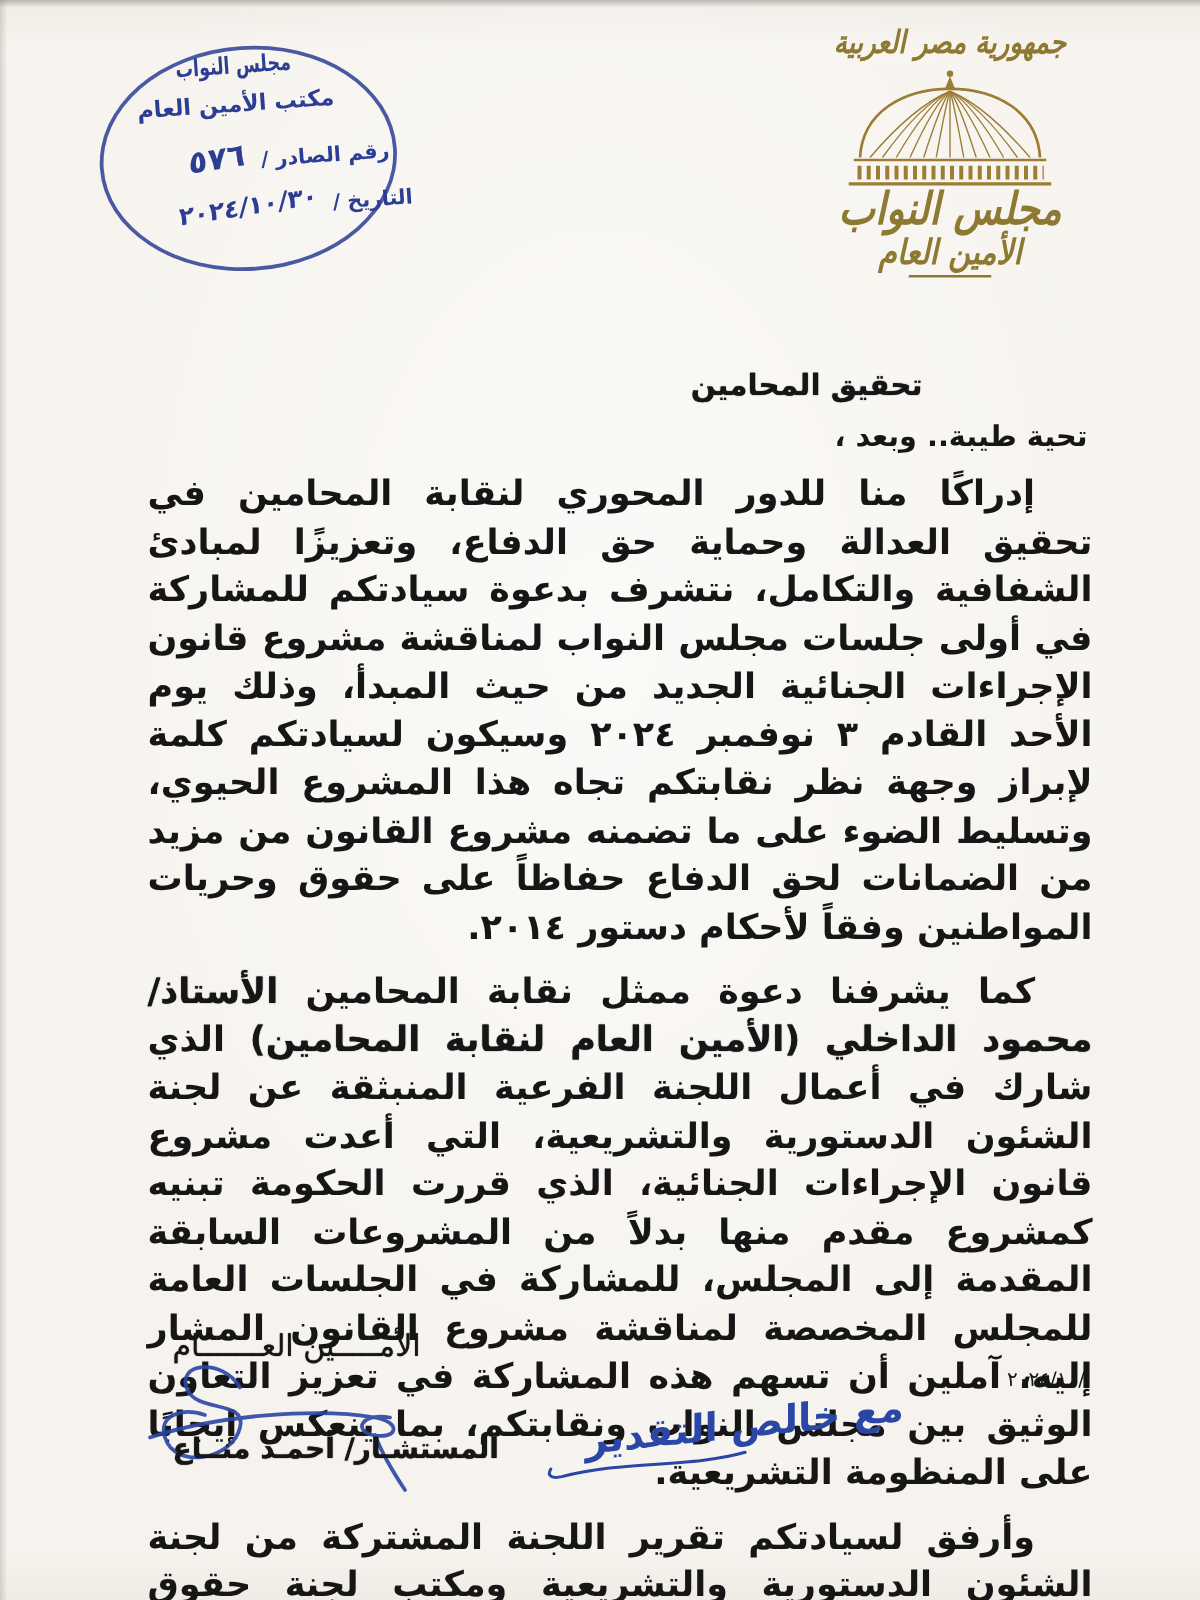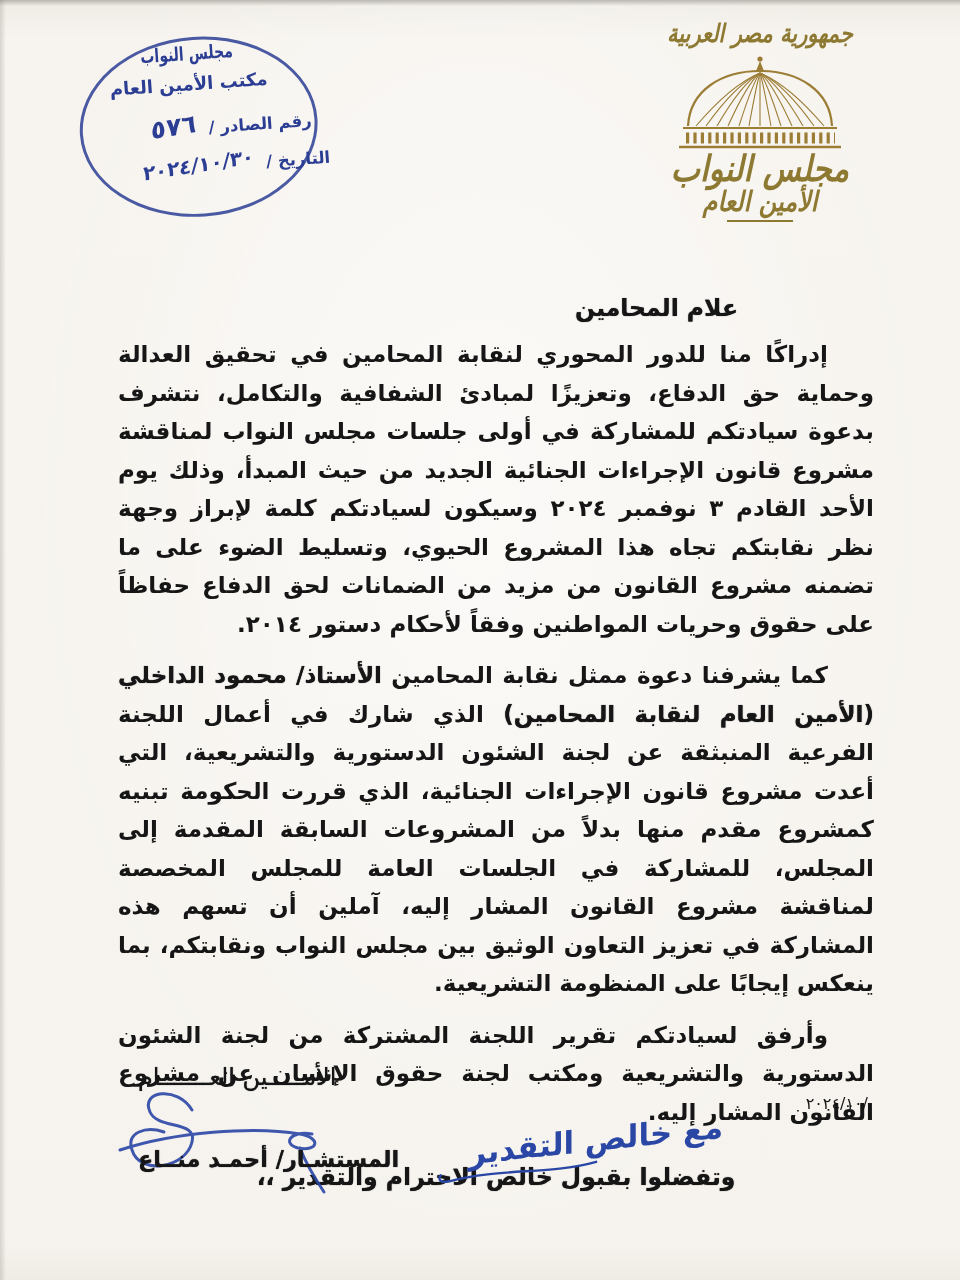--- a/index.html
+++ b/index.html
@@ -38,21 +38,21 @@
   .emblem-council{font-size:31px;font-weight:bold;margin-top:-6px;transform:scaleY(1.15);letter-spacing:-1px;}
   .emblem-office{font-size:24px;font-weight:bold;margin-top:2px;transform:scaleY(1.15);}
   .emblem-rule{width:66px;height:2px;margin:4px auto 0;}
 
   
   .content{position:absolute;left:118px;top:280px;width:756px;direction:rtl;}
   .xbold{text-shadow:0 0 .9px currentColor;}
   .addr{font-size:23.5px;font-weight:bold;margin-right:6px;}
   .addr-title{font-size:23.5px;font-weight:bold;margin:14px 136px 0 0;}
   .greeting{font-size:23px;font-weight:bold;margin:15px 4px 0 0;}
-  .para{font-size:23px;line-height:38.5px;font-weight:bold;text-align:justify;
+  .para{font-size:28px;line-height:38.5px;font-weight:bold;text-align:justify;
         text-indent:46px;margin:13px 0 0 0;}
   .closing{font-size:23.5px;font-weight:bold;text-align:center;margin-top:32px;}
 
   
   .sec-title{position:absolute;left:138px;top:1063px;font-size:24px;font-weight:normal;direction:rtl;}
   .signature{position:absolute;left:104px;top:1080px;}
   .sec-name{position:absolute;left:114px;top:1146px;font-size:22.5px;font-weight:bold;direction:rtl;margin-left:24px;}
   .letter-date{position:absolute;right:92px;top:1094px;font-size:16px;font-weight:normal;}
   .hand-note{position:absolute;left:425px;top:1124px;width:300px;transform:rotate(-6deg);}
   .hand-note-text{font-size:31px;font-weight:bold;direction:rtl;transform:skewX(-6deg);}
@@ -101,21 +101,22 @@
       <line x1="17" y1="86" x2="166" y2="86" stroke-width="11" stroke-dasharray="3.2 4.2"></line>
       <line x1="10" y1="95" x2="172" y2="95" stroke-width="2.6"></line>
     </svg>
   </div>
   <div class="emblem-council">مجلس النواب</div>
   <div class="emblem-office">الأمين العام</div>
   <div class="emblem-rule" style="background:#8d7932;"></div>
 </div>
 
 <div class="content">
-  <div class="addr-title xbold">علام المحامين</div>
+  <div class="addr-title xbold">تحقيق المحامين</div>
+  <div class="greeting">تحية طيبة.. وبعد ،</div>
 
   <p class="para">إدراكًا منا للدور المحوري لنقابة المحامين في تحقيق العدالة وحماية حق الدفاع، وتعزيزًا لمبادئ الشفافية والتكامل، نتشرف بدعوة سيادتكم للمشاركة في أولى جلسات مجلس النواب لمناقشة مشروع قانون الإجراءات الجنائية الجديد من حيث المبدأ، وذلك يوم الأحد القادم ٣ نوفمبر ٢٠٢٤ وسيكون لسيادتكم كلمة لإبراز وجهة نظر نقابتكم تجاه هذا المشروع الحيوي، وتسليط الضوء على ما تضمنه مشروع القانون من مزيد من الضمانات لحق الدفاع حفاظاً على حقوق وحريات المواطنين وفقاً لأحكام دستور ٢٠١٤.</p>
 
   <p class="para"><span>كما يشرفنا دعوة ممثل نقابة المحامين </span><span class="xbold">الأستاذ/ محمود الداخلي (الأمين العام لنقابة المحامين)</span><span> الذي شارك في أعمال اللجنة الفرعية المنبثقة عن لجنة الشئون الدستورية والتشريعية، التي أعدت مشروع قانون الإجراءات الجنائية، الذي قررت الحكومة تبنيه كمشروع مقدم منها بدلاً من المشروعات السابقة المقدمة إلى المجلس، للمشاركة في الجلسات العامة للمجلس المخصصة لمناقشة مشروع القانون المشار إليه، آملين أن تسهم هذه المشاركة في تعزيز التعاون الوثيق بين مجلس النواب ونقابتكم، بما ينعكس إيجابًا على المنظومة التشريعية.</span></p>
 
   <p class="para">وأرفق لسيادتكم تقرير اللجنة المشتركة من لجنة الشئون الدستورية والتشريعية ومكتب لجنة حقوق الإنسان عن مشروع القانون المشار إليه.</p>
 
   <div class="closing xbold">وتفضلوا بقبول خالص الاحترام والتقدير ،،</div>
 </div>
 

